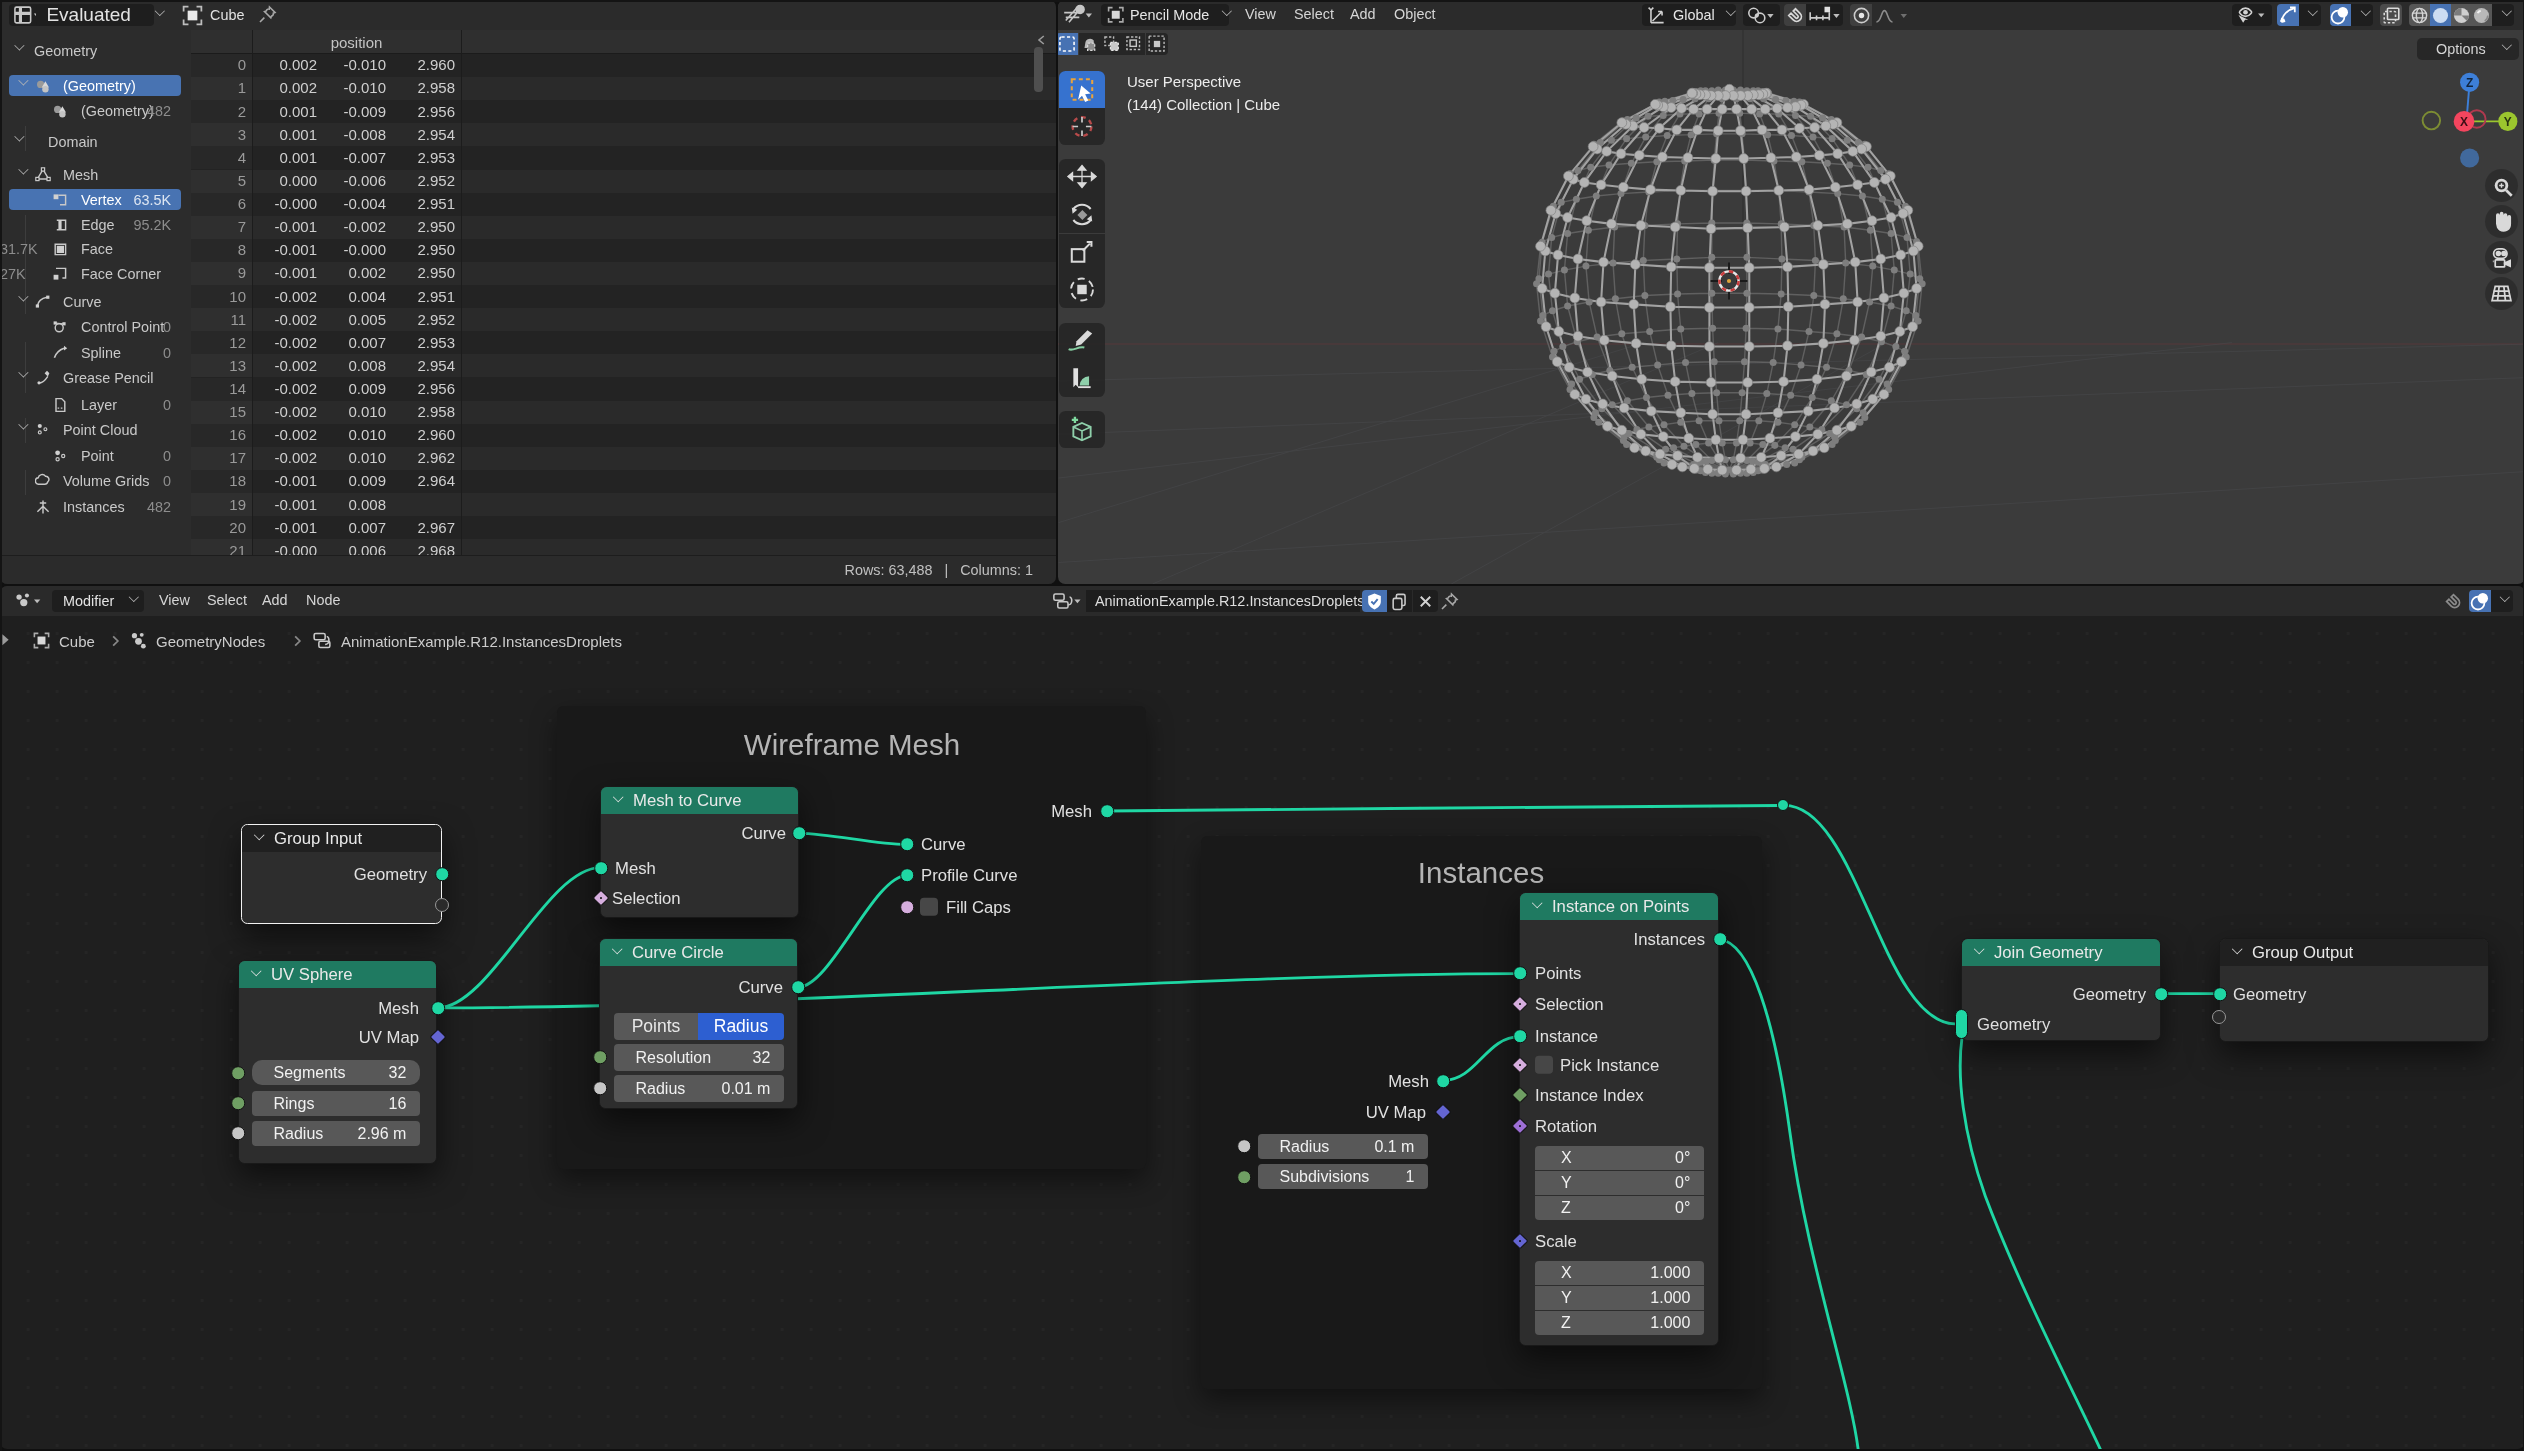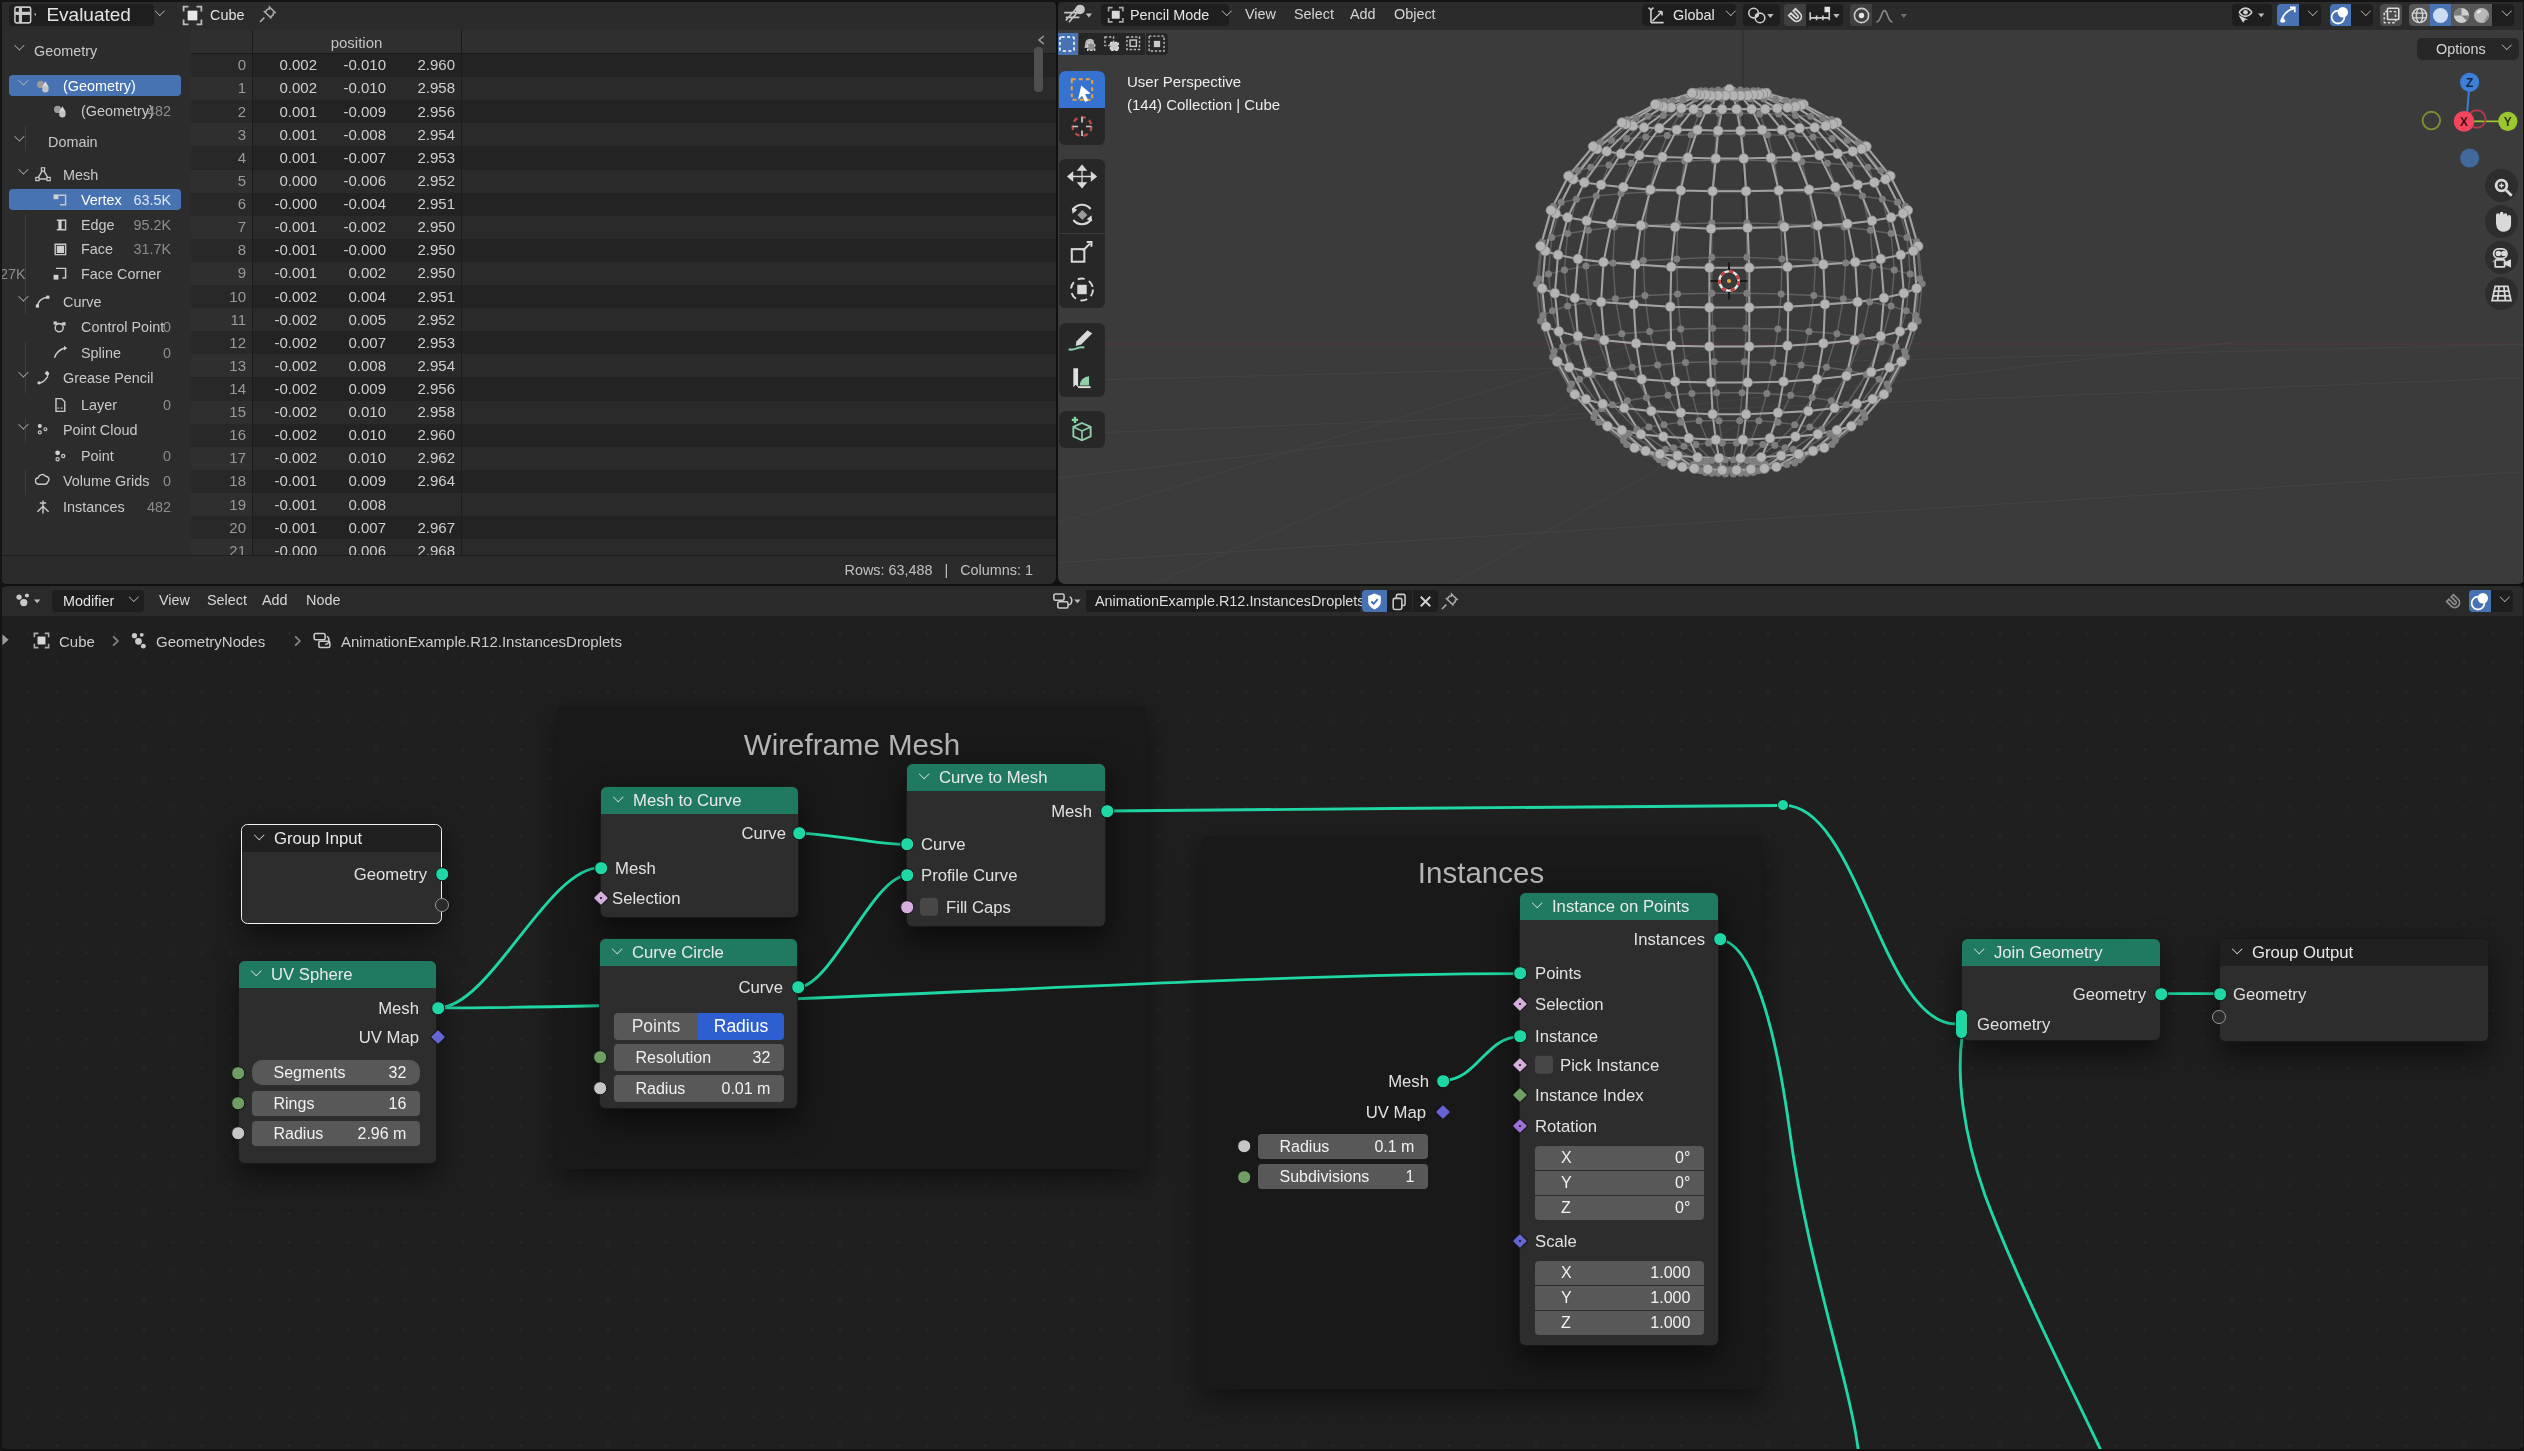--- a/index.html
+++ b/index.html
@@ -104,21 +104,21 @@
         <path d="M6 4h11v12H6" fill="none" stroke="#c8c8c8" stroke-width="1.8"></path>
         <rect x="8" y="4" width="4" height="12" fill="#d0d0d0"></rect>
       </svg>
       <div class="txt" style="left:81px;top:187px;font-size:14.4px;color:#c9c9c9">Edge</div>
       <div class="txt" style="left:0;top:187px;width:171px;text-align:right;font-size:14.4px;color:#8d8d8d">95.2K</div>
       <svg class="abs" width="16" height="16" viewBox="0 0 20 20" style="left:52px;top:211px">
         <path d="M4 4h13v13H4z" fill="none" stroke="#c8c8c8" stroke-width="1.8"></path>
         <rect x="6" y="6" width="9" height="9" fill="#d0d0d0"></rect>
       </svg>
       <div class="txt" style="left:81px;top:211px;font-size:14.4px;color:#c9c9c9">Face</div>
-      <div class="txt" style="left:0;top:211px;width:171px;text-align:right;font-size:14.4px;color:#8d8d8d">31.7K</div>
+      <div class="txt" style="left:0;top:211px;width:171px;font-size:14.4px;color:#8d8d8d">31.7K</div>
       <svg class="abs" width="16" height="16" viewBox="0 0 20 20" style="left:52px;top:236px">
         <path d="M5 3h12v12h-4" fill="none" stroke="#c8c8c8" stroke-width="1.8"></path>
         <rect x="2" y="11" width="6" height="6" fill="#d0d0d0"></rect>
       </svg>
       <div class="txt" style="left:81px;top:236px;font-size:14.4px;color:#c9c9c9">Face Corner</div>
       <div class="txt" style="left:0;top:236px;width:171px;font-size:14.4px;color:#8d8d8d">27K</div>
       <span class="tchev" style="position:absolute;left:19px;top:268px"></span>
       <svg class="abs" width="16" height="16" viewBox="0 0 20 20" style="left:35px;top:264px">
         <path d="M3 15c1-7 6-10 12-11" fill="none" stroke="#c8c8c8" stroke-width="2"></path>
         <rect x="1" y="13" width="4" height="4" fill="#d0d0d0"></rect>
@@ -1232,23 +1232,20 @@
     <div class="wrow" style="left:614px;top:458px;width:170px;height:27px;border-radius:4px">
       <span class="wl">Resolution</span>
       <span class="wv">32</span>
     </div>
     <div class="wrow" style="left:614px;top:489px;width:170px;height:27px;border-radius:4px">
       <span class="wl">Radius</span>
       <span class="wv">0.01 m</span>
     </div>
     <div class="sock" style="left:600px;top:471px;background:#6f9f63"></div>
     <div class="sock" style="left:600px;top:502px;background:#c6c6c6"></div>
-    <div class="node" style="left:906px;top:177px;width:200px;height:164px">
-      <div class="nhead teal"><span class="nchev"></span>Curve to Mesh</div>
-    </div>
     <div class="slab r" style="left:1092px;top:225px">Mesh</div>
     <div class="sock" style="left:1107px;top:225px;background:#1fd7a4"></div>
     <div class="slab" style="left:921px;top:258px">Curve</div>
     <div class="sock" style="left:907px;top:258px;background:#1fd7a4"></div>
     <div class="slab" style="left:921px;top:289px">Profile Curve</div>
     <div class="sock" style="left:907px;top:289px;background:#1fd7a4"></div>
     <div class="chk" style="left:920px;top:321px"></div>
     <div class="slab" style="left:946px;top:321px">Fill Caps</div>
     <div class="sock" style="left:907px;top:321px;background:#d6aede"></div>
     <div class="slab r" style="left:1429px;top:495px">Mesh</div>

